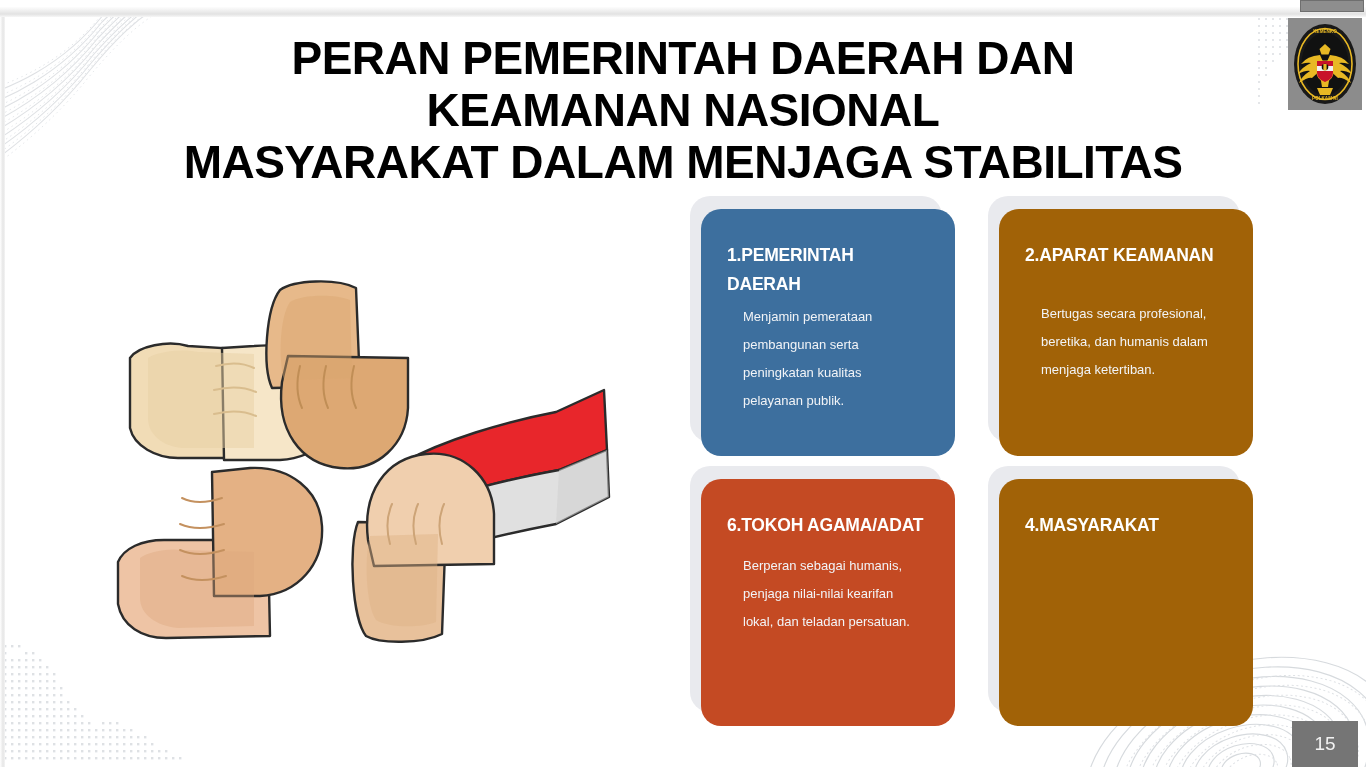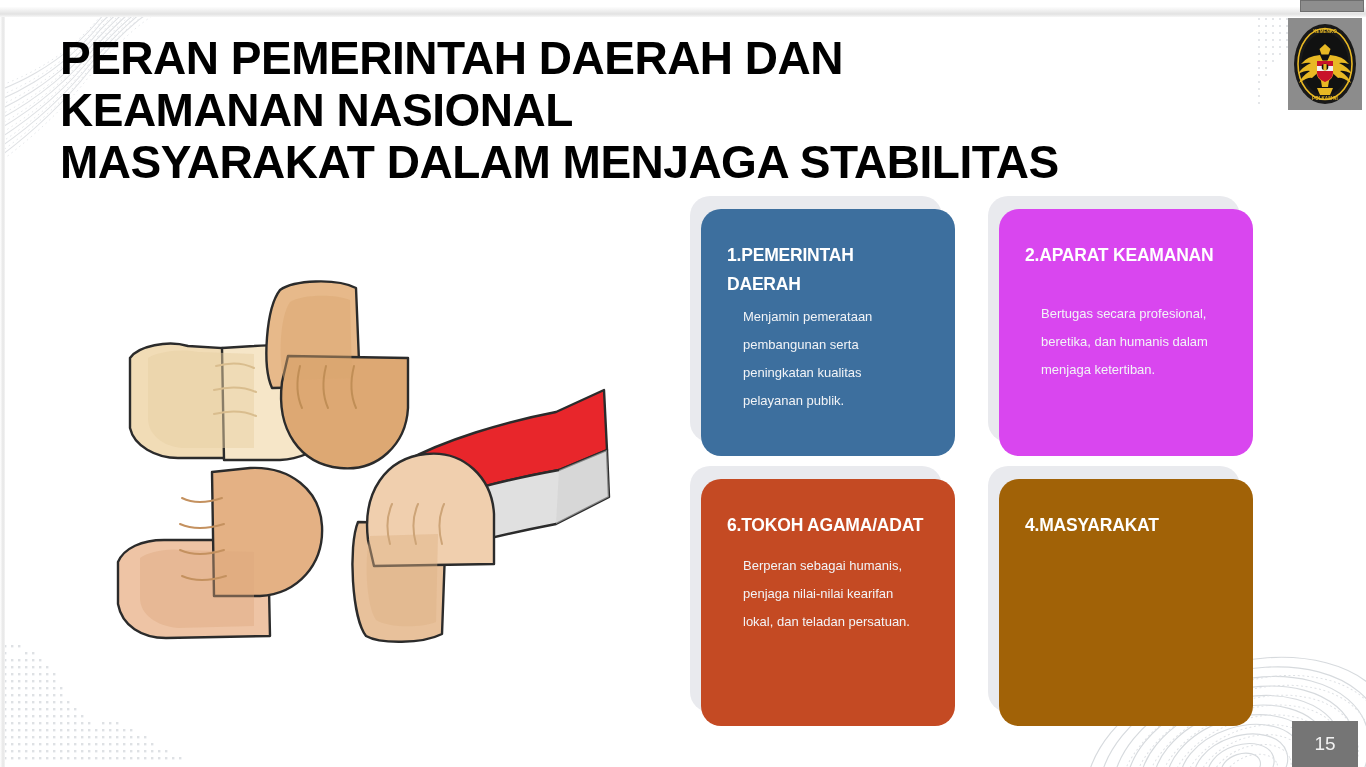--- a/index.html
+++ b/index.html
@@ -90,21 +90,21 @@
     display: flex;
     align-items: center;
     justify-content: center;
   }
 
   
   .title {
     position: absolute;
     left: 0; top: 32px;
     width: 1366px;
-    text-align: left;
+    text-align: center;
     font-family: "Liberation Sans", sans-serif;
     font-weight: 700;
     font-size: 46px;
     line-height: 52px;
     letter-spacing: -0.5px;
     color: #000000;
     z-index: 20;
     padding: 0 60px;
     box-sizing: border-box;
   }
@@ -658,21 +658,21 @@
     <div class="card-slot slot-0">
       <div class="card-ghost"></div>
       <div class="card card-0" style="background:#3d6f9e;">
         <p class="card-title">1.PEMERINTAH DAERAH</p>
         <p class="card-body">Menjamin pemerataan pembangunan serta peningkatan kualitas pelayanan publik.</p>
       </div>
     </div>
 
     <div class="card-slot slot-1">
       <div class="card-ghost"></div>
-      <div class="card card-1" style="background:#d946ef;">
+      <div class="card card-1" style="background:#a16207;">
         <p class="card-title">2.APARAT KEAMANAN</p>
         <p class="card-body">Bertugas secara profesional, beretika, dan humanis dalam menjaga ketertiban.</p>
       </div>
     </div>
 
     <div class="card-slot slot-2">
       <div class="card-ghost"></div>
       <div class="card card-2" style="background:#c44a23;">
         <p class="card-title">6.TOKOH AGAMA/ADAT</p>
         <p class="card-body">Berperan sebagai humanis, penjaga nilai-nilai kearifan lokal, dan teladan persatuan.</p>

